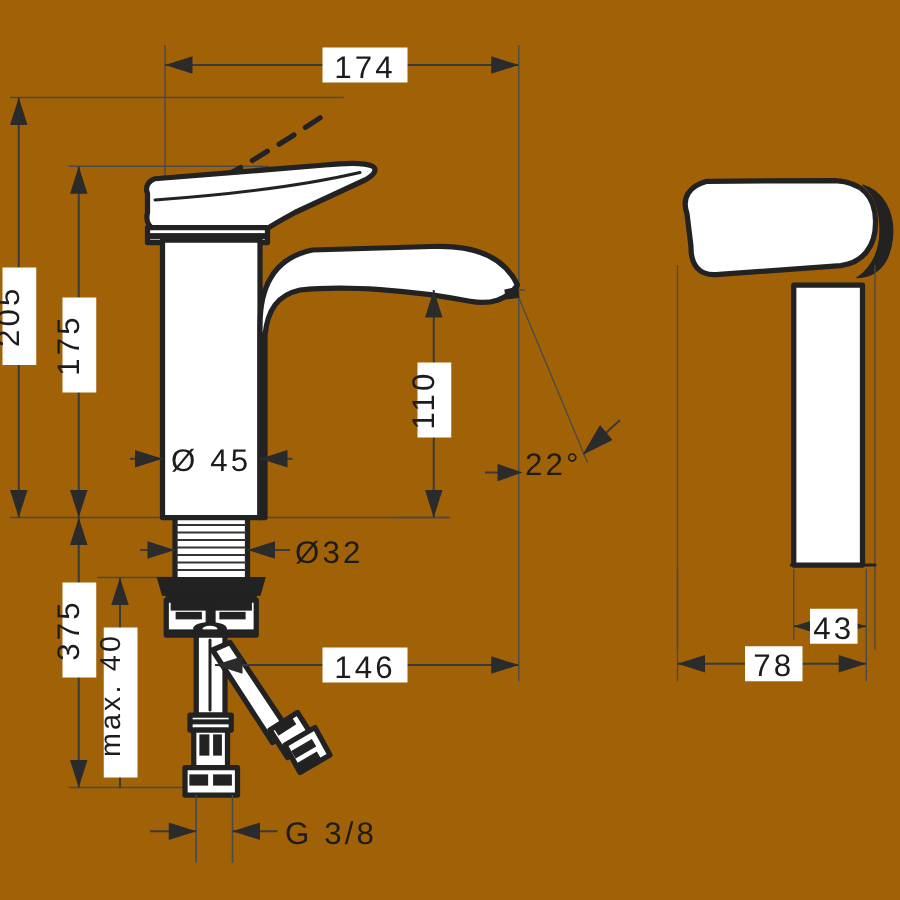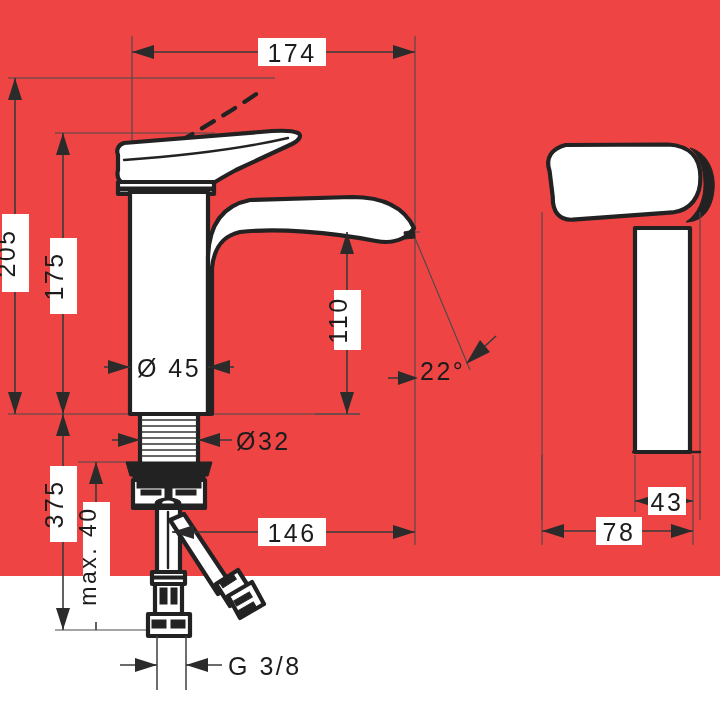--- a/index.html
+++ b/index.html
@@ -1,21 +1,21 @@
 <!DOCTYPE html>
 <html><head>
 <meta charset="utf-8">
 <style>
   html,body{margin:0;padding:0;background:#ffffff;}
   body{
     width:720px;height:720px;
     font-family:"Liberation Sans", sans-serif;
     overflow:hidden;
   }
-  #stage{position:relative;width:720px;height:576px;background:#ef4444;}
+  #stage{position:relative;width:720px;height:720px;background:#a16207;}
   svg#drawing{position:absolute;left:0;top:0;width:720px;height:720px;display:block;}
   .dimtext{
     font-family:"Liberation Sans", sans-serif;
     font-size:25px;
     letter-spacing:2.5px;
     fill:#1c1c1c;
   }
   .dimtext.small{font-size:23px;}
   .thin{fill:none;stroke:#4a4a4a;stroke-width:1.1;}
   .dimline{fill:none;stroke:#3a3a3a;stroke-width:1.6;}

